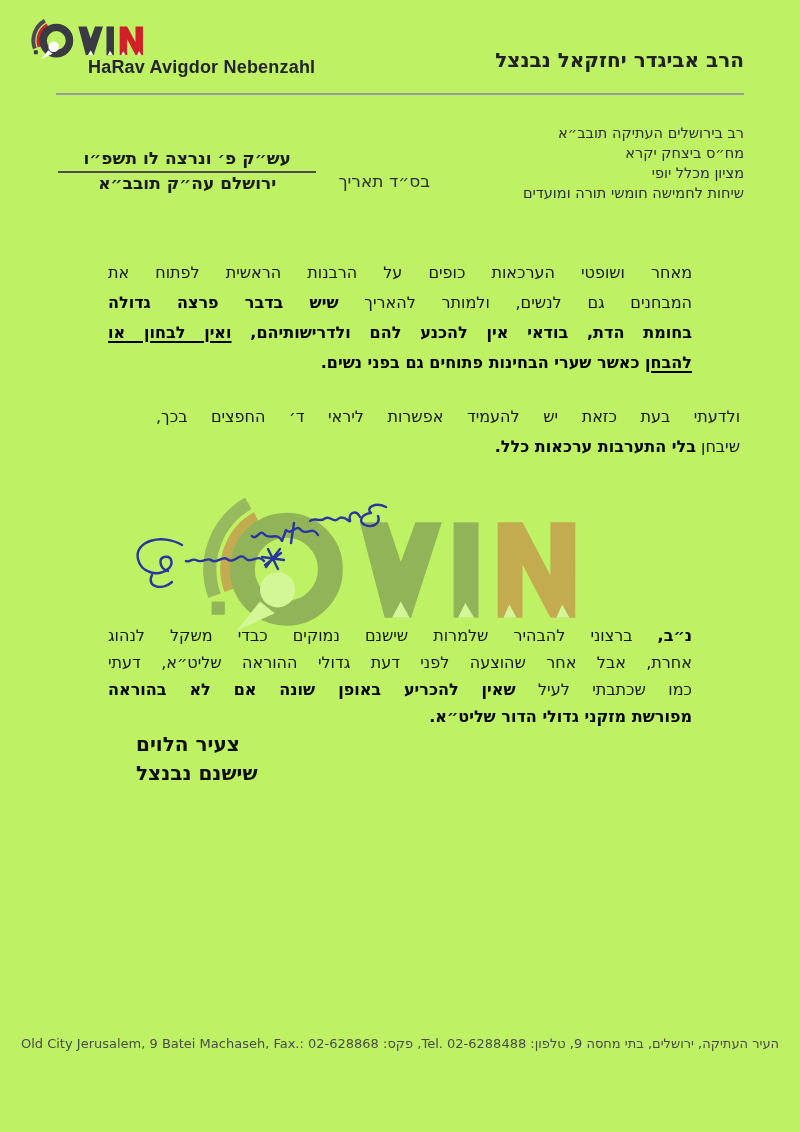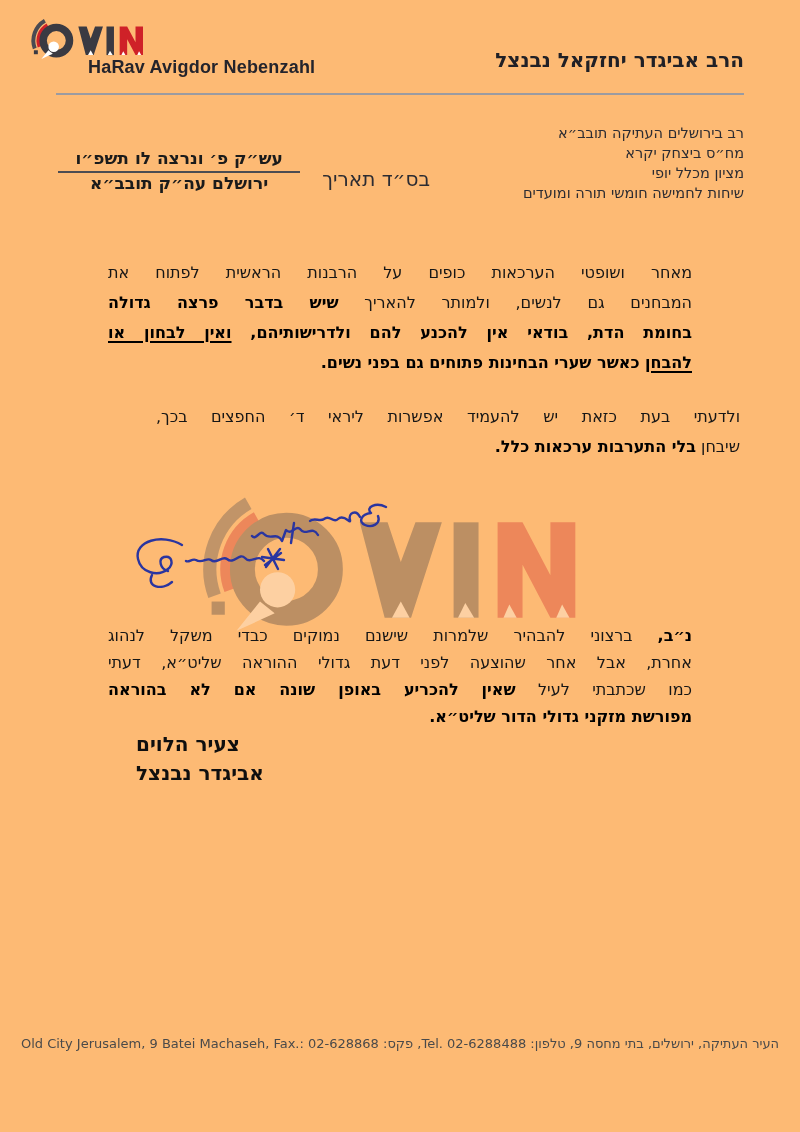--- a/index.html
+++ b/index.html
@@ -1,29 +1,29 @@
 <!DOCTYPE html>
 <html lang="he"><head>
 <meta charset="utf-8">
 <style>
   html,body{margin:0;padding:0;background:#ffffff;}
   .page{
-    position:relative;width:800px;height:1132px;background:#fdba74;overflow:hidden;
+    position:relative;width:800px;height:1132px;background:#bef264;overflow:hidden;
     font-family:"DejaVu Sans",sans-serif;color:#1b1b1b;
   }
   
   .logo-top{position:absolute;left:22px;top:13px;width:132px;height:49px;}
   .name-en{position:absolute;left:88px;top:57px;font-size:18px;font-weight:bold;color:#24242c;
            font-family:"Liberation Sans","DejaVu Sans",sans-serif;letter-spacing:.2px;}
   .title-he{position:absolute;right:56px;top:48px;font-size:20px;font-weight:bold;color:#202026;direction:rtl;}
   .rule{position:absolute;left:56px;right:56px;top:93px;height:2px;background:#9b9ba1;}
   .subtitles{position:absolute;right:56px;top:123px;direction:rtl;text-align:right;font-size:14.5px;line-height:20px;color:#2c2c32;}
   
   .dateblock{position:absolute;left:58px;top:148px;width:372px;direction:rtl;display:flex;align-items:flex-end;gap:10px;}
-  .bsd-label{font-size:20px;color:#2c2c32;margin-bottom:2px;white-space:nowrap;margin-left:12px;}
+  .bsd-label{font-size:17px;color:#2c2c32;margin-bottom:2px;white-space:nowrap;margin-left:12px;}
   .date-field{flex:1;text-align:center;}
   .date-value{font-size:17px;font-weight:bold;border-bottom:2px solid #4c4c52;padding:0 4px 3px 4px;}
   .place-value{font-size:17px;font-weight:bold;padding-top:0;}
   
   .para{position:absolute;left:108px;width:584px;direction:rtl;font-size:16px;line-height:30px;color:#161616;}
   .p1{top:258px;} .p2{top:402px;margin-left:48px;} .p3{top:622px;line-height:27px;}
   .line.j{text-align:justify;text-align-last:justify;}
   .line.last{text-align:right;}
   .b{font-weight:bold;color:#000;}
   .u{text-decoration:underline;text-decoration-thickness:2px;text-underline-offset:3px;}
@@ -115,21 +115,21 @@
 
   <div class="para p3">
     <div class="line j"><span class="b">נ״ב,</span><span> ברצוני להבהיר שלמרות שישנם נמוקים כבדי משקל לנהוג</span></div>
     <div class="line j"><span>אחרת, אבל אחר שהוצעה לפני דעת גדולי ההוראה שליט״א, דעתי</span></div>
     <div class="line j"><span>כמו שכתבתי לעיל </span><span class="b">שאין להכריע באופן שונה אם לא בהוראה</span></div>
     <div class="line last"><span class="b">מפורשת מזקני גדולי הדור שליט״א.</span></div>
   </div>
 
   <div class="closing">
     <div>צעיר הלוים</div>
-    <div>אביגדר נבנצל</div>
+    <div>שישנם נבנצל</div>
   </div>
 
   <div class="footer">
     <span class="en">Old City Jerusalem, 9 Batei Machaseh, Fax.: 02-628868</span>
     <span class="he">העיר העתיקה, ירושלים, בתי מחסה 9, טלפון: Tel. 02-6288488, פקס:</span>
   </div>
 
 </div>
 
 </body></html>

